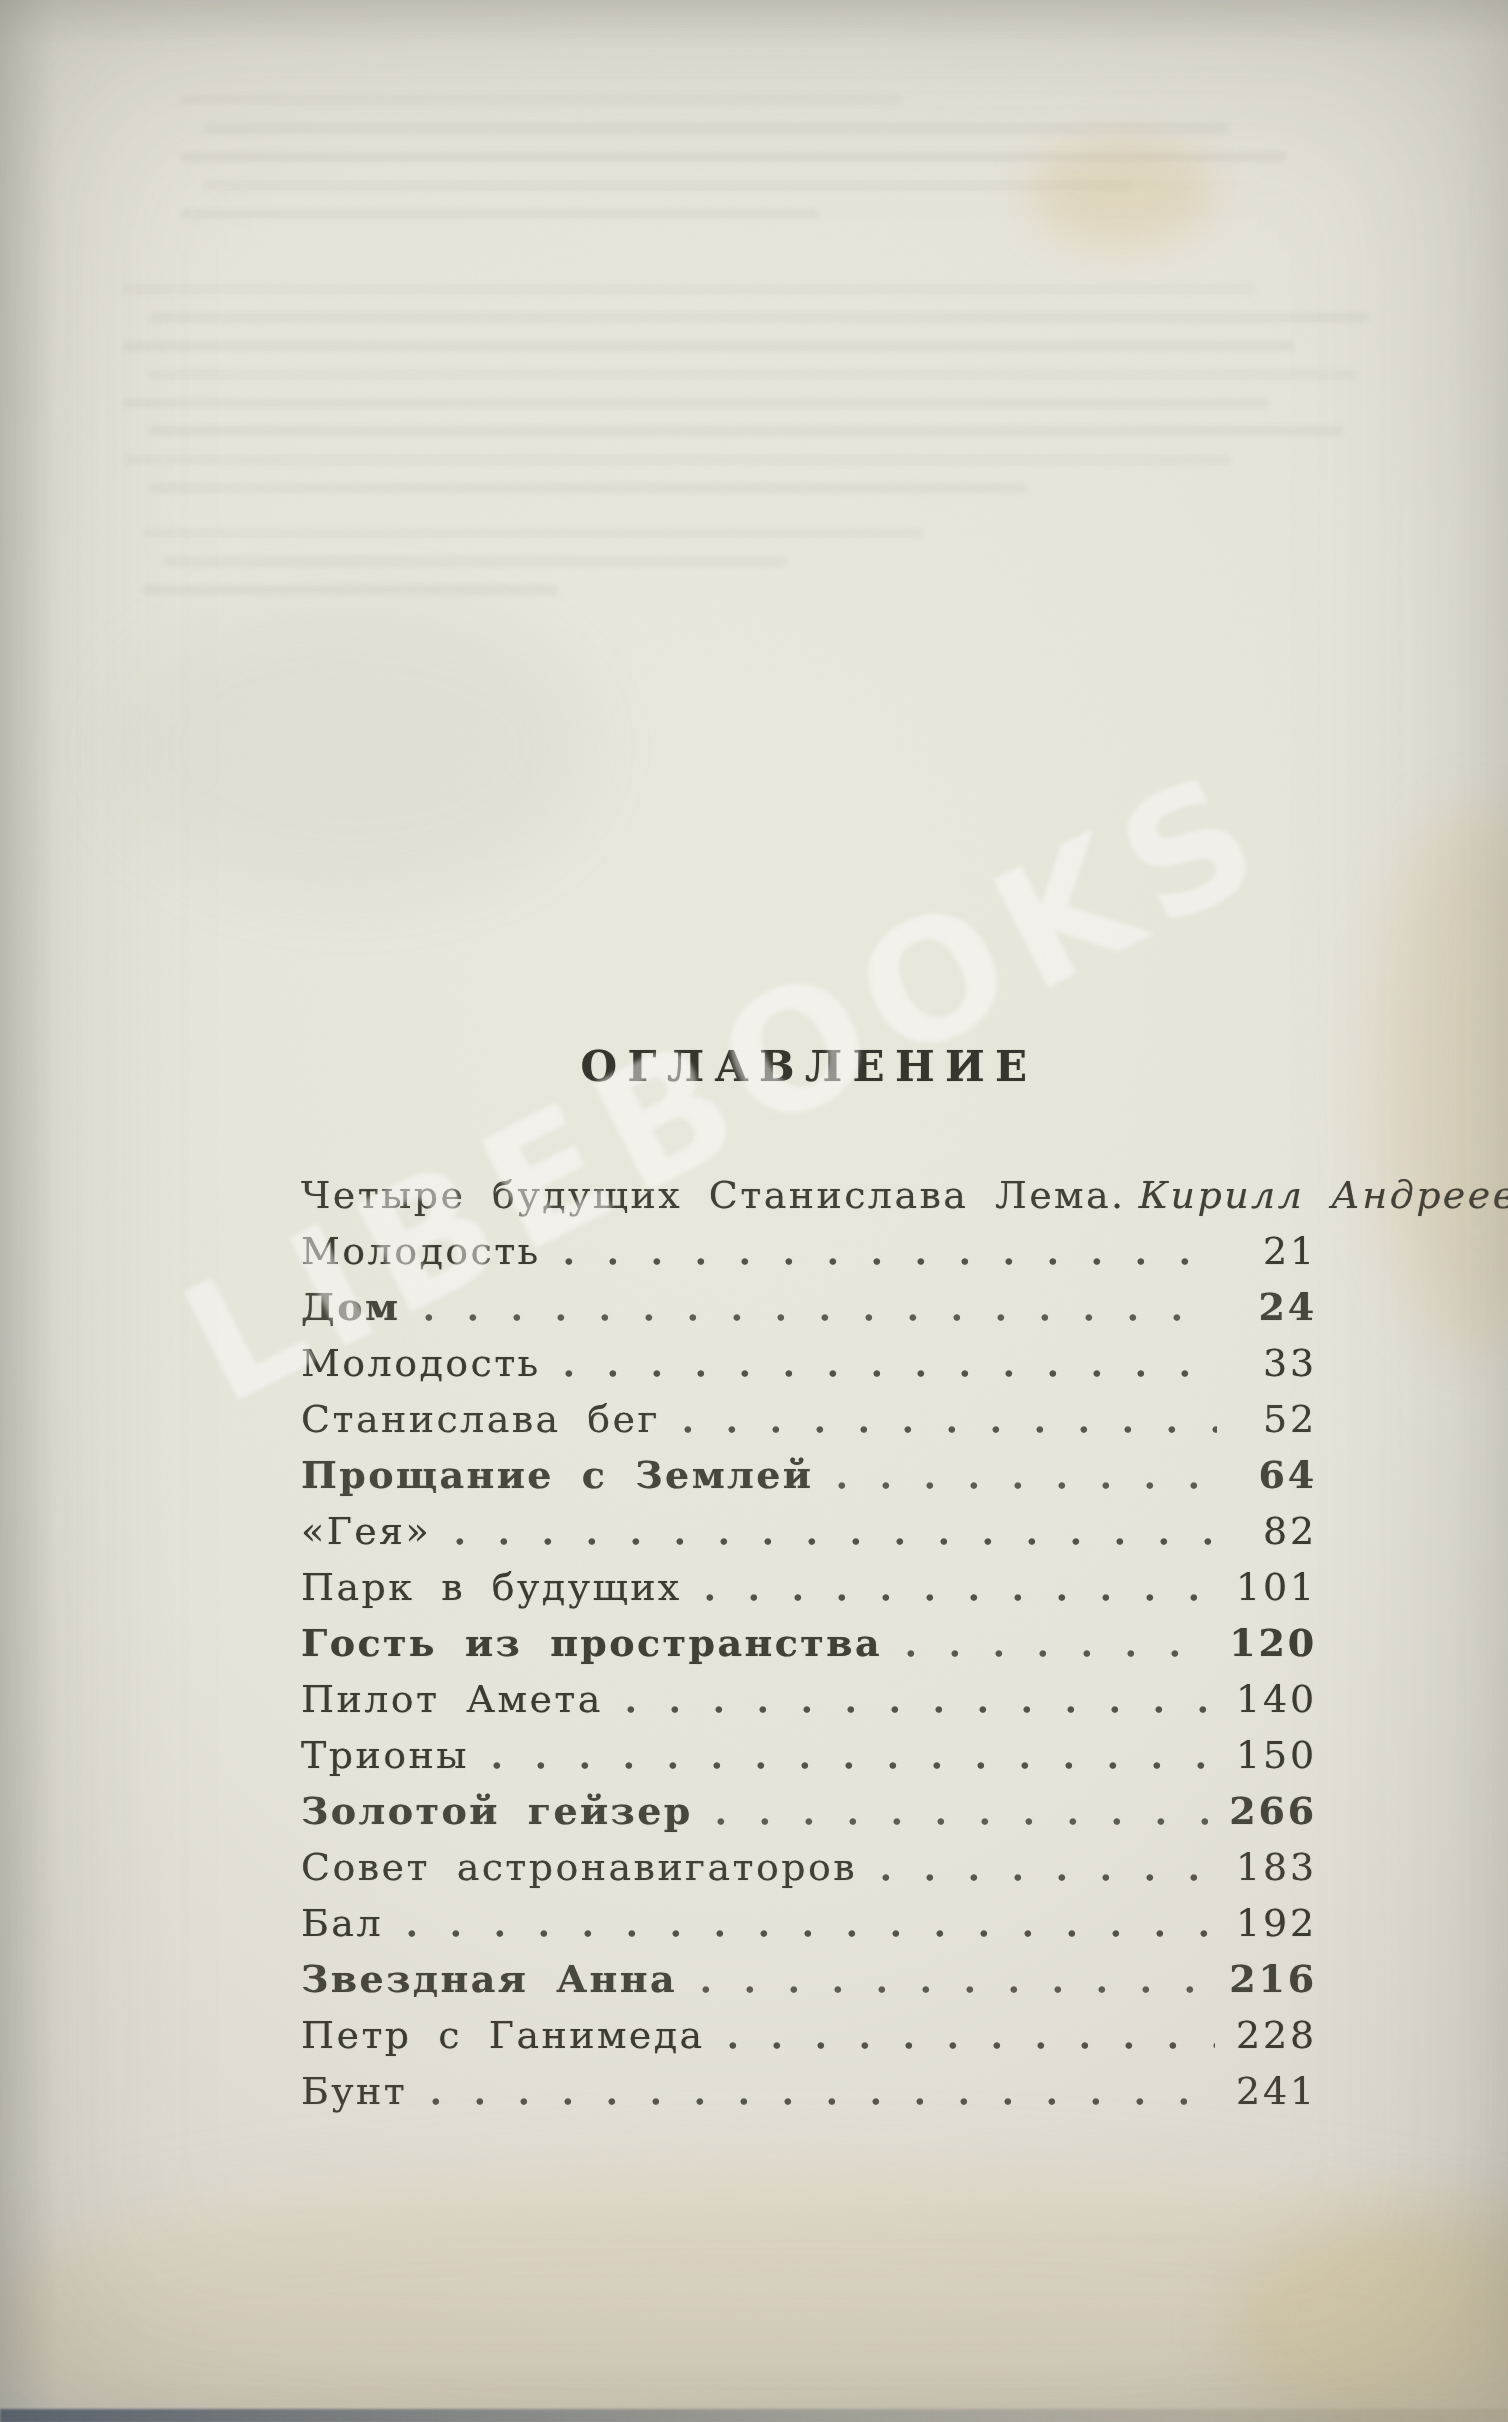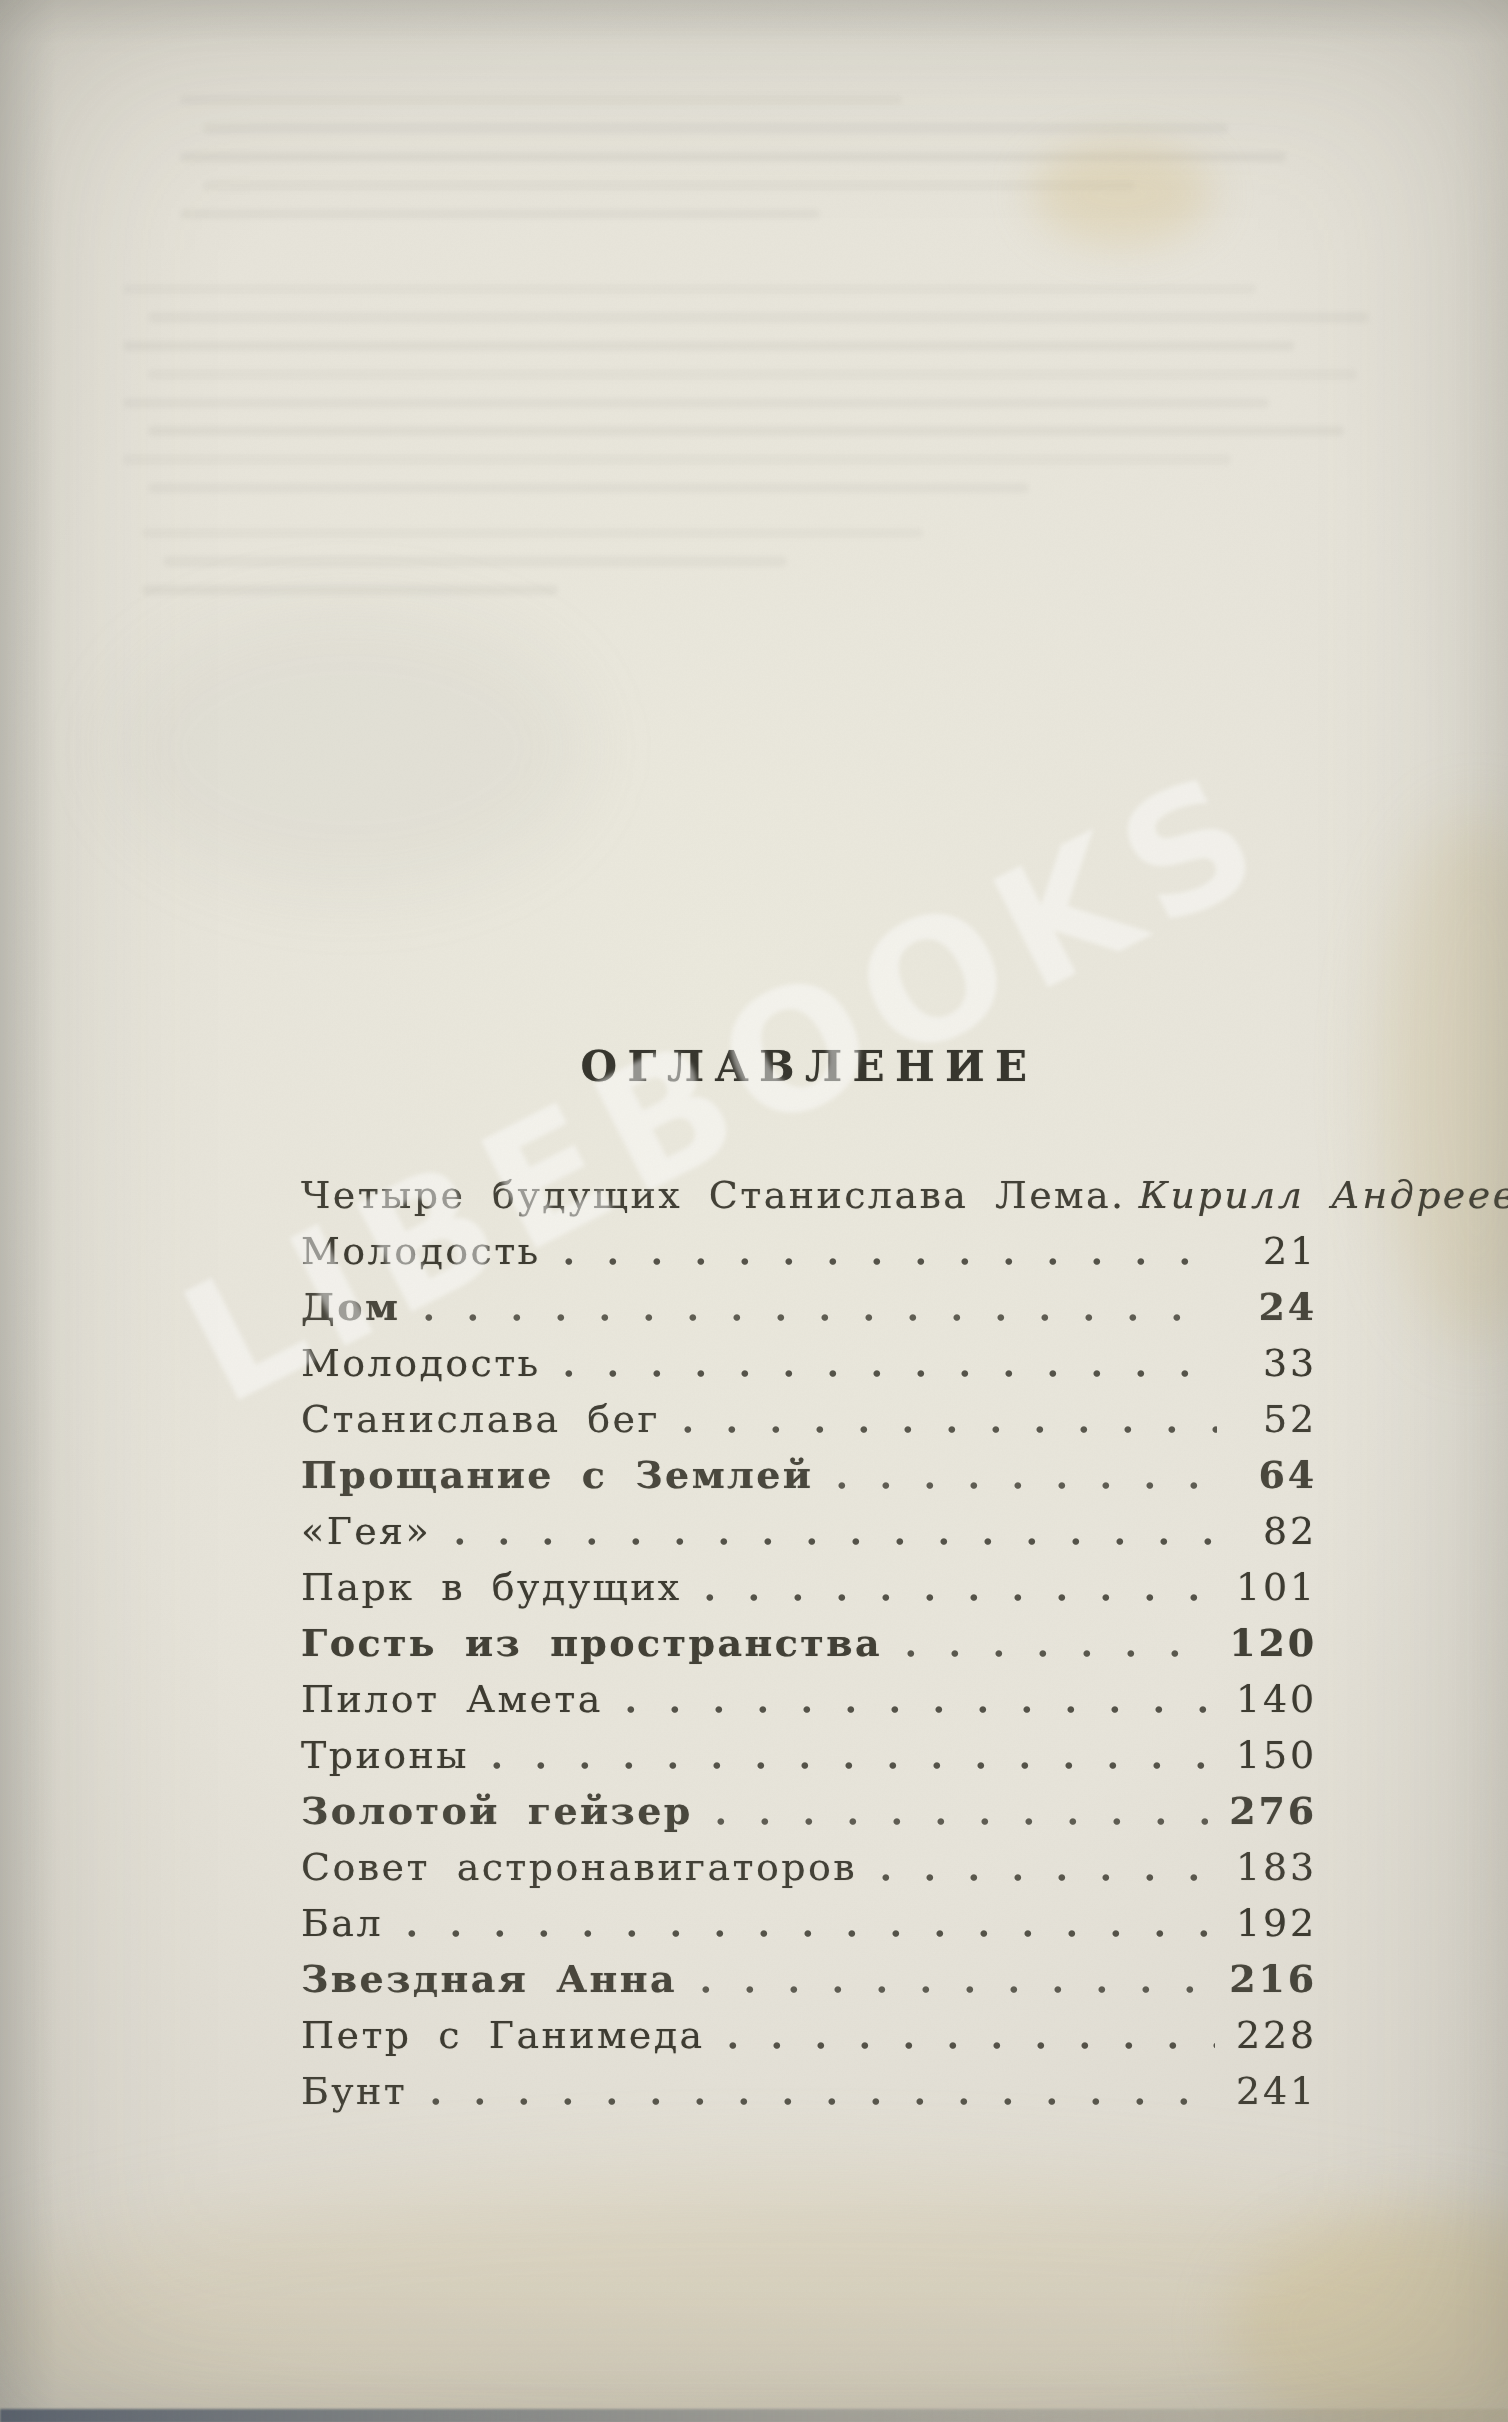--- a/index.html
+++ b/index.html
@@ -180,21 +180,21 @@
         <span class="p">140</span>
       </div>
       <div class="row">
         <span>Трионы</span>
         <div class="leader"></div>
         <span class="p">150</span>
       </div>
       <div class="row">
         <span>Золотой гейзер</span>
         <div class="leader"></div>
-        <span class="p">276</span>
+        <span class="p">266</span>
       </div>
       <div class="row">
         <span>Совет астронавигаторов</span>
         <div class="leader"></div>
         <span class="p">183</span>
       </div>
       <div class="row">
         <span>Бал</span>
         <div class="leader"></div>
         <span class="p">192</span>

